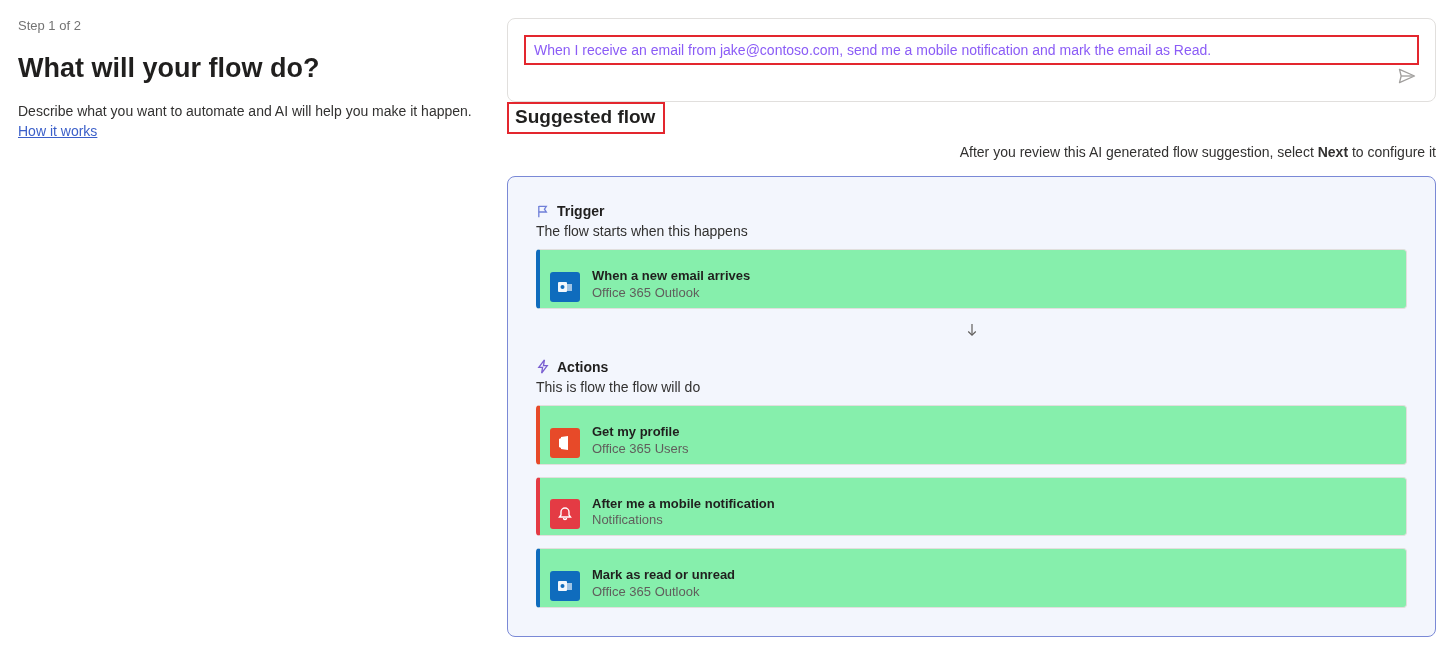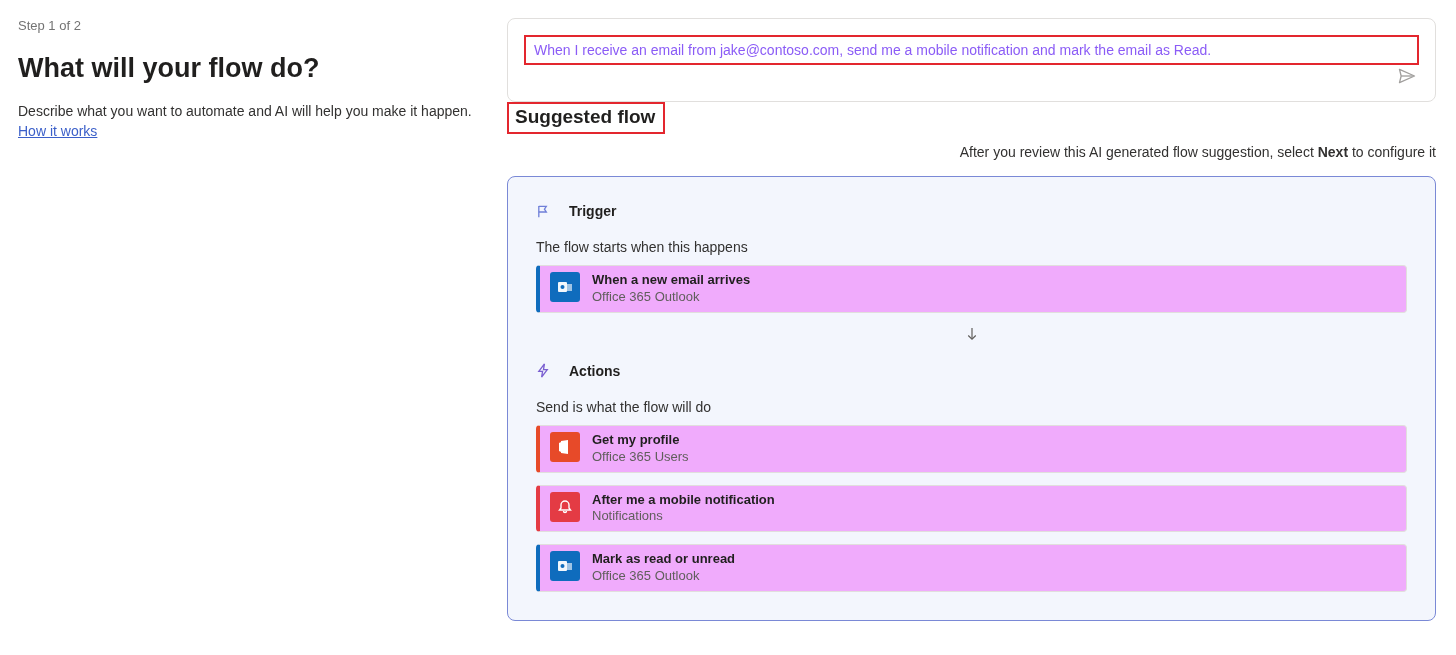--- a/index.html
+++ b/index.html
@@ -65,34 +65,34 @@
   .suggested-sub { font-size: 14px; color:#323130; margin-top: 10px; text-align: right; }
   .suggested-sub b { font-weight:600; }
 
   .flow-card {
     margin-top: 16px;
     border: 1.5px solid #7a89d6;
     border-radius: 8px;
     background: #f3f6fd;
     padding: 26px 28px 28px 28px;
   }
-  .section-label-row { display:flex; align-items:center; gap:18px; }
+  .section-label-row { display:flex; align-items:center; gap:6px; }
   .section-label { font-size: 14px; font-weight:600; color:#201f1e; }
-  .section-sublabel { font-size:14px; color:#323130; margin-top:20px; margin-bottom:10px;}
+  .section-sublabel { font-size:14px; color:#323130; margin-top:4px; margin-bottom:10px;}
   .trigger-icon, .actions-icon { width:15px; height:15px; }
   .trigger-icon{ color:#6f7fd8;}
   .actions-icon{ color:#7a5fd1;}
 
   .step-card {
-    background:#f0abfc;
+    background:#86efac;
     border:1px solid #e1dfdd;
     border-radius:4px;
     display:flex;
-    align-items:flex-start;
-    padding:6px 10px 6px 0;
+    align-items:flex-end;
+    padding:18px 10px 6px 0;
     border-left: 4px solid #0f6cbd;
     min-height:44px;
     margin-bottom:12px;
     cursor:pointer;
   }
   .step-card.orange{ border-left-color:#e74a29;}
   .step-card.red{ border-left-color:#e43b44;}
   .step-card:last-child{margin-bottom:0;}
   .connector-icon {
     width:30px;height:30px;
@@ -190,21 +190,21 @@
       </div>
 
       <div class="section-label-row">
         <span class="actions-icon">
           <svg viewBox="0 0 16 16" fill="none" stroke="currentColor" stroke-width="1.4">
             <path d="M9 1L3 9h4l-1 6 6-8H8l1-6z"></path>
           </svg>
         </span>
         <span class="section-label">Actions</span>
       </div>
-      <div class="section-sublabel">Send is what the flow will do</div>
+      <div class="section-sublabel">This is flow the flow will do</div>
 
       <div class="step-card orange">
         <div class="connector-icon ci-office">
           <svg viewBox="0 0 16 16" fill="#fff">
               <path d="M4 2l7-1v14l-7-1V2zM4 3l-2 1v8l2 1V3z"></path>
             </svg>
         </div>
         <div class="step-text-col">
           <span class="step-title">Get my profile</span>
           <span class="step-meta">Office 365 Users</span>

